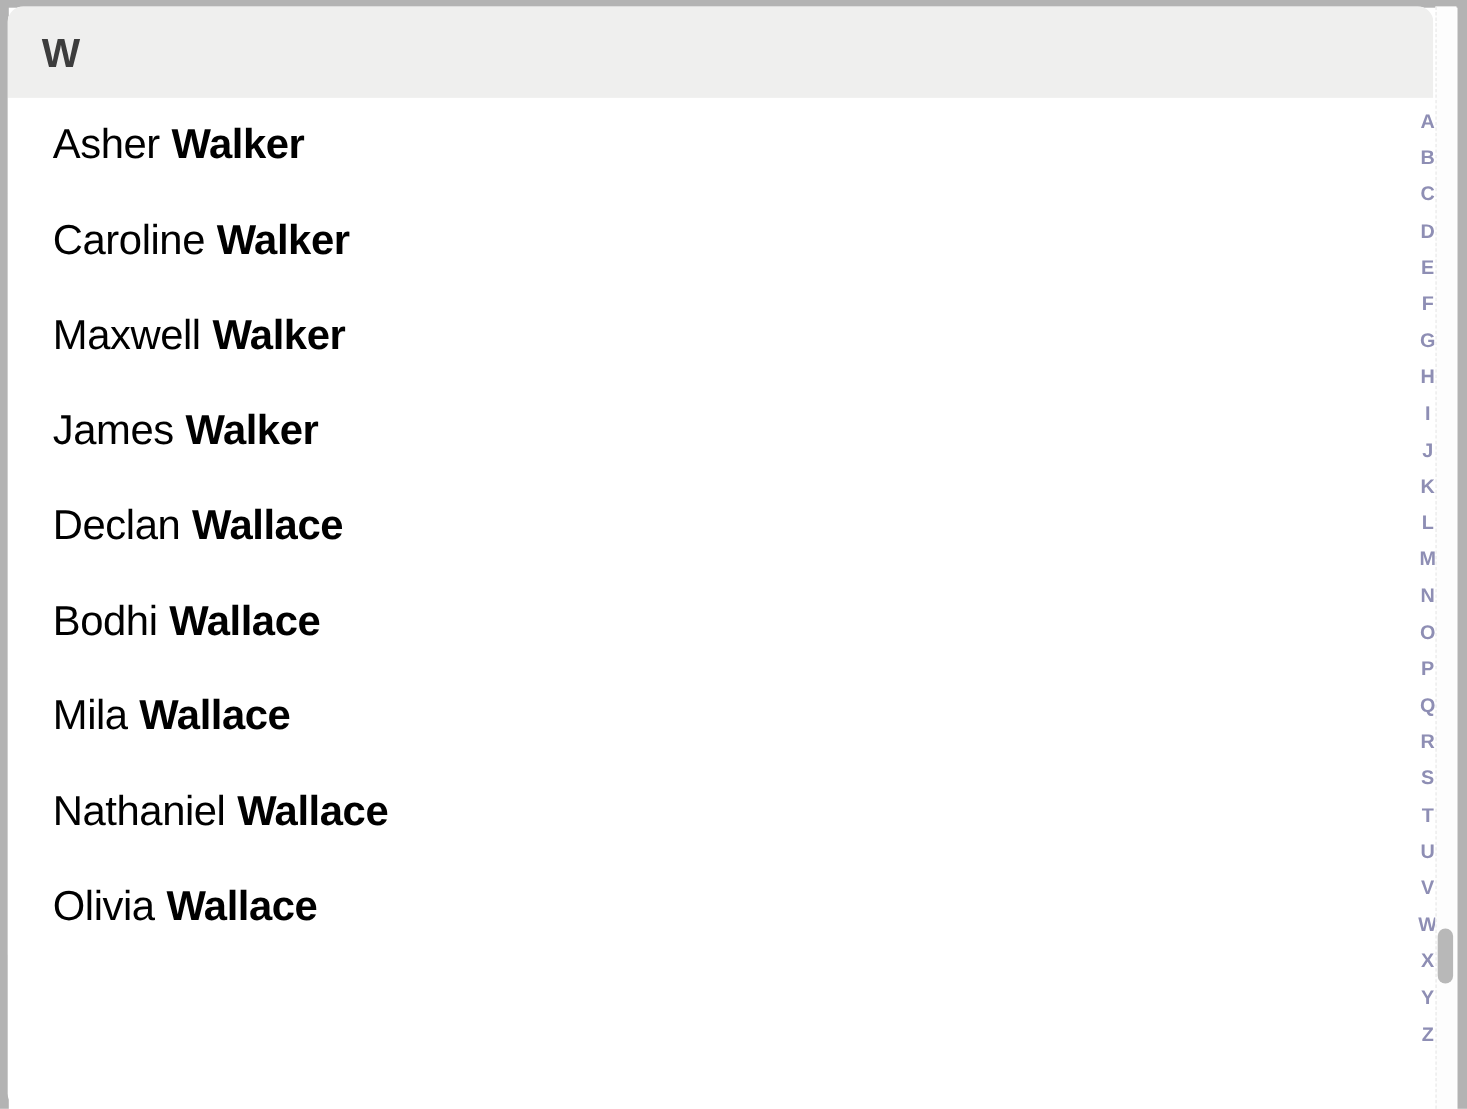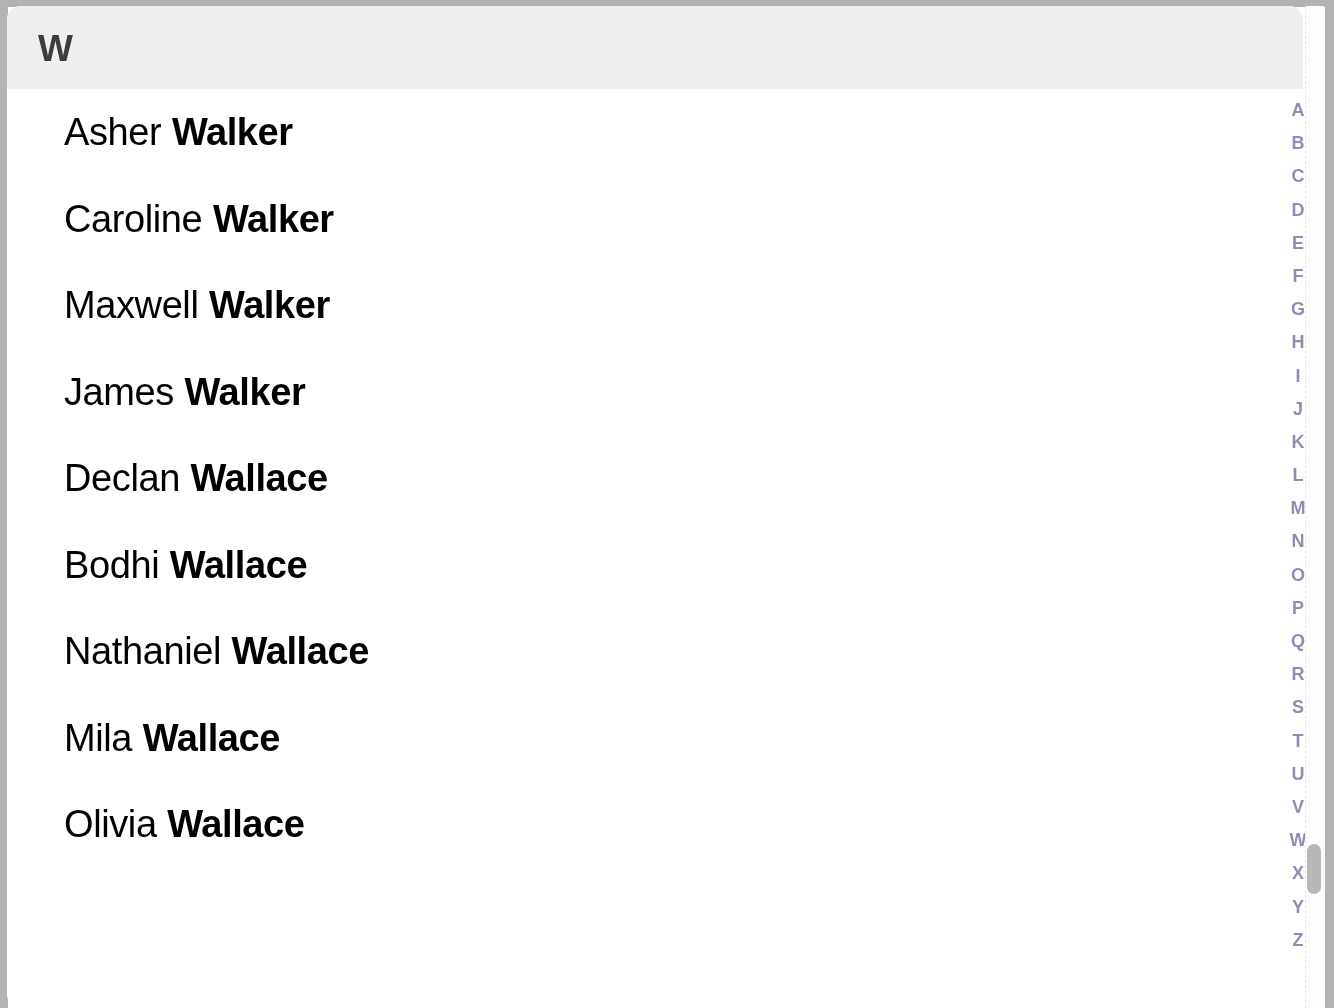--- a/index.html
+++ b/index.html
@@ -85,21 +85,21 @@
     font-size: 37px;
     font-weight: bold;
     color: #3d3d3d;
     letter-spacing: -0.5px;
     line-height: 42px;
   }
 
   
   #contact-list {
     position: absolute;
-    left: 16px;
+    left: 0;
     top: 83px;
     width: 1296px;
     height: 919px;
   }
   .contact-row {
     position: relative;
     height: 86.5px;
     box-sizing: border-box;
     padding-left: 41px;
     display: flex;
@@ -199,24 +199,24 @@
         <div class="contact-row">
           <div class="contact-name"><span class="contact-first">James</span><span class="contact-last">Walker</span></div>
         </div>
         <div class="contact-row">
           <div class="contact-name"><span class="contact-first">Declan</span><span class="contact-last">Wallace</span></div>
         </div>
         <div class="contact-row">
           <div class="contact-name"><span class="contact-first">Bodhi</span><span class="contact-last">Wallace</span></div>
         </div>
         <div class="contact-row">
+          <div class="contact-name"><span class="contact-first">Mila</span><span class="contact-last">Wallace</span></div>
+        </div>
+        <div class="contact-row">
           <div class="contact-name"><span class="contact-first">Nathaniel</span><span class="contact-last">Wallace</span></div>
-        </div>
-        <div class="contact-row">
-          <div class="contact-name"><span class="contact-first">Mila</span><span class="contact-last">Wallace</span></div>
         </div>
         <div class="contact-row">
           <div class="contact-name"><span class="contact-first">Olivia</span><span class="contact-last">Wallace</span></div>
         </div>
       </div>
 
   </div>
 
   <div id="section-index">
       <div class="index-letter">A</div>

